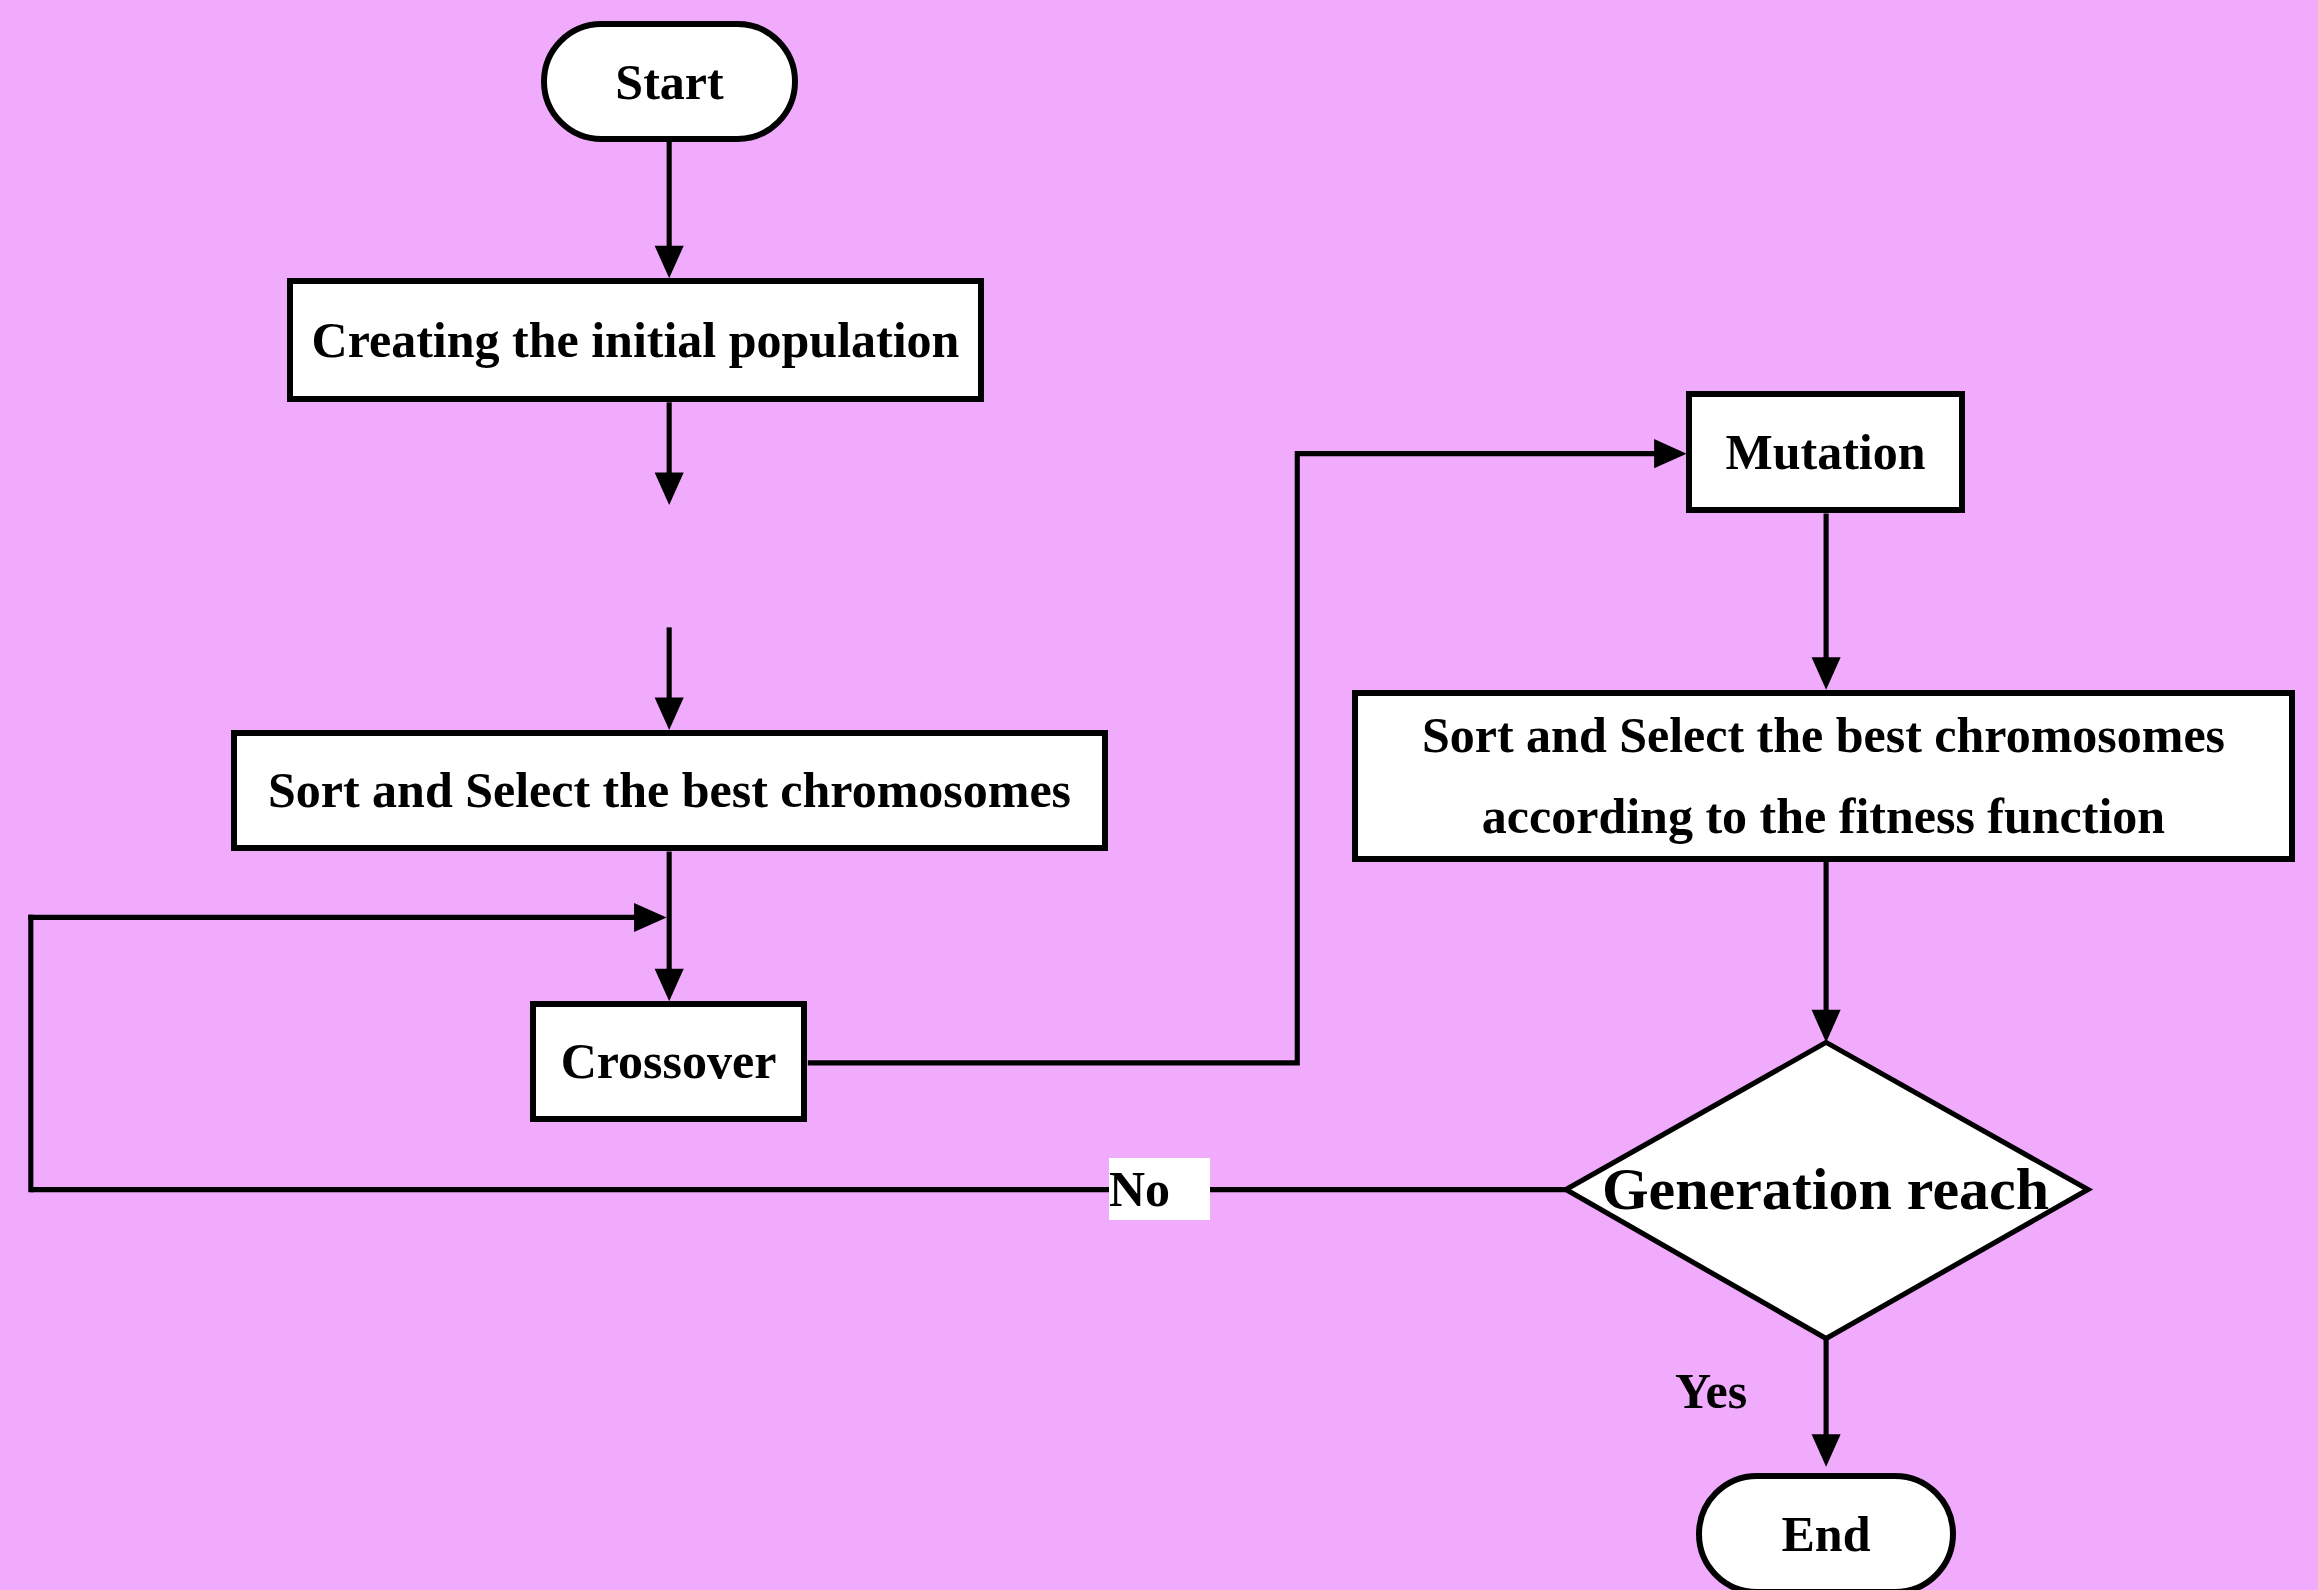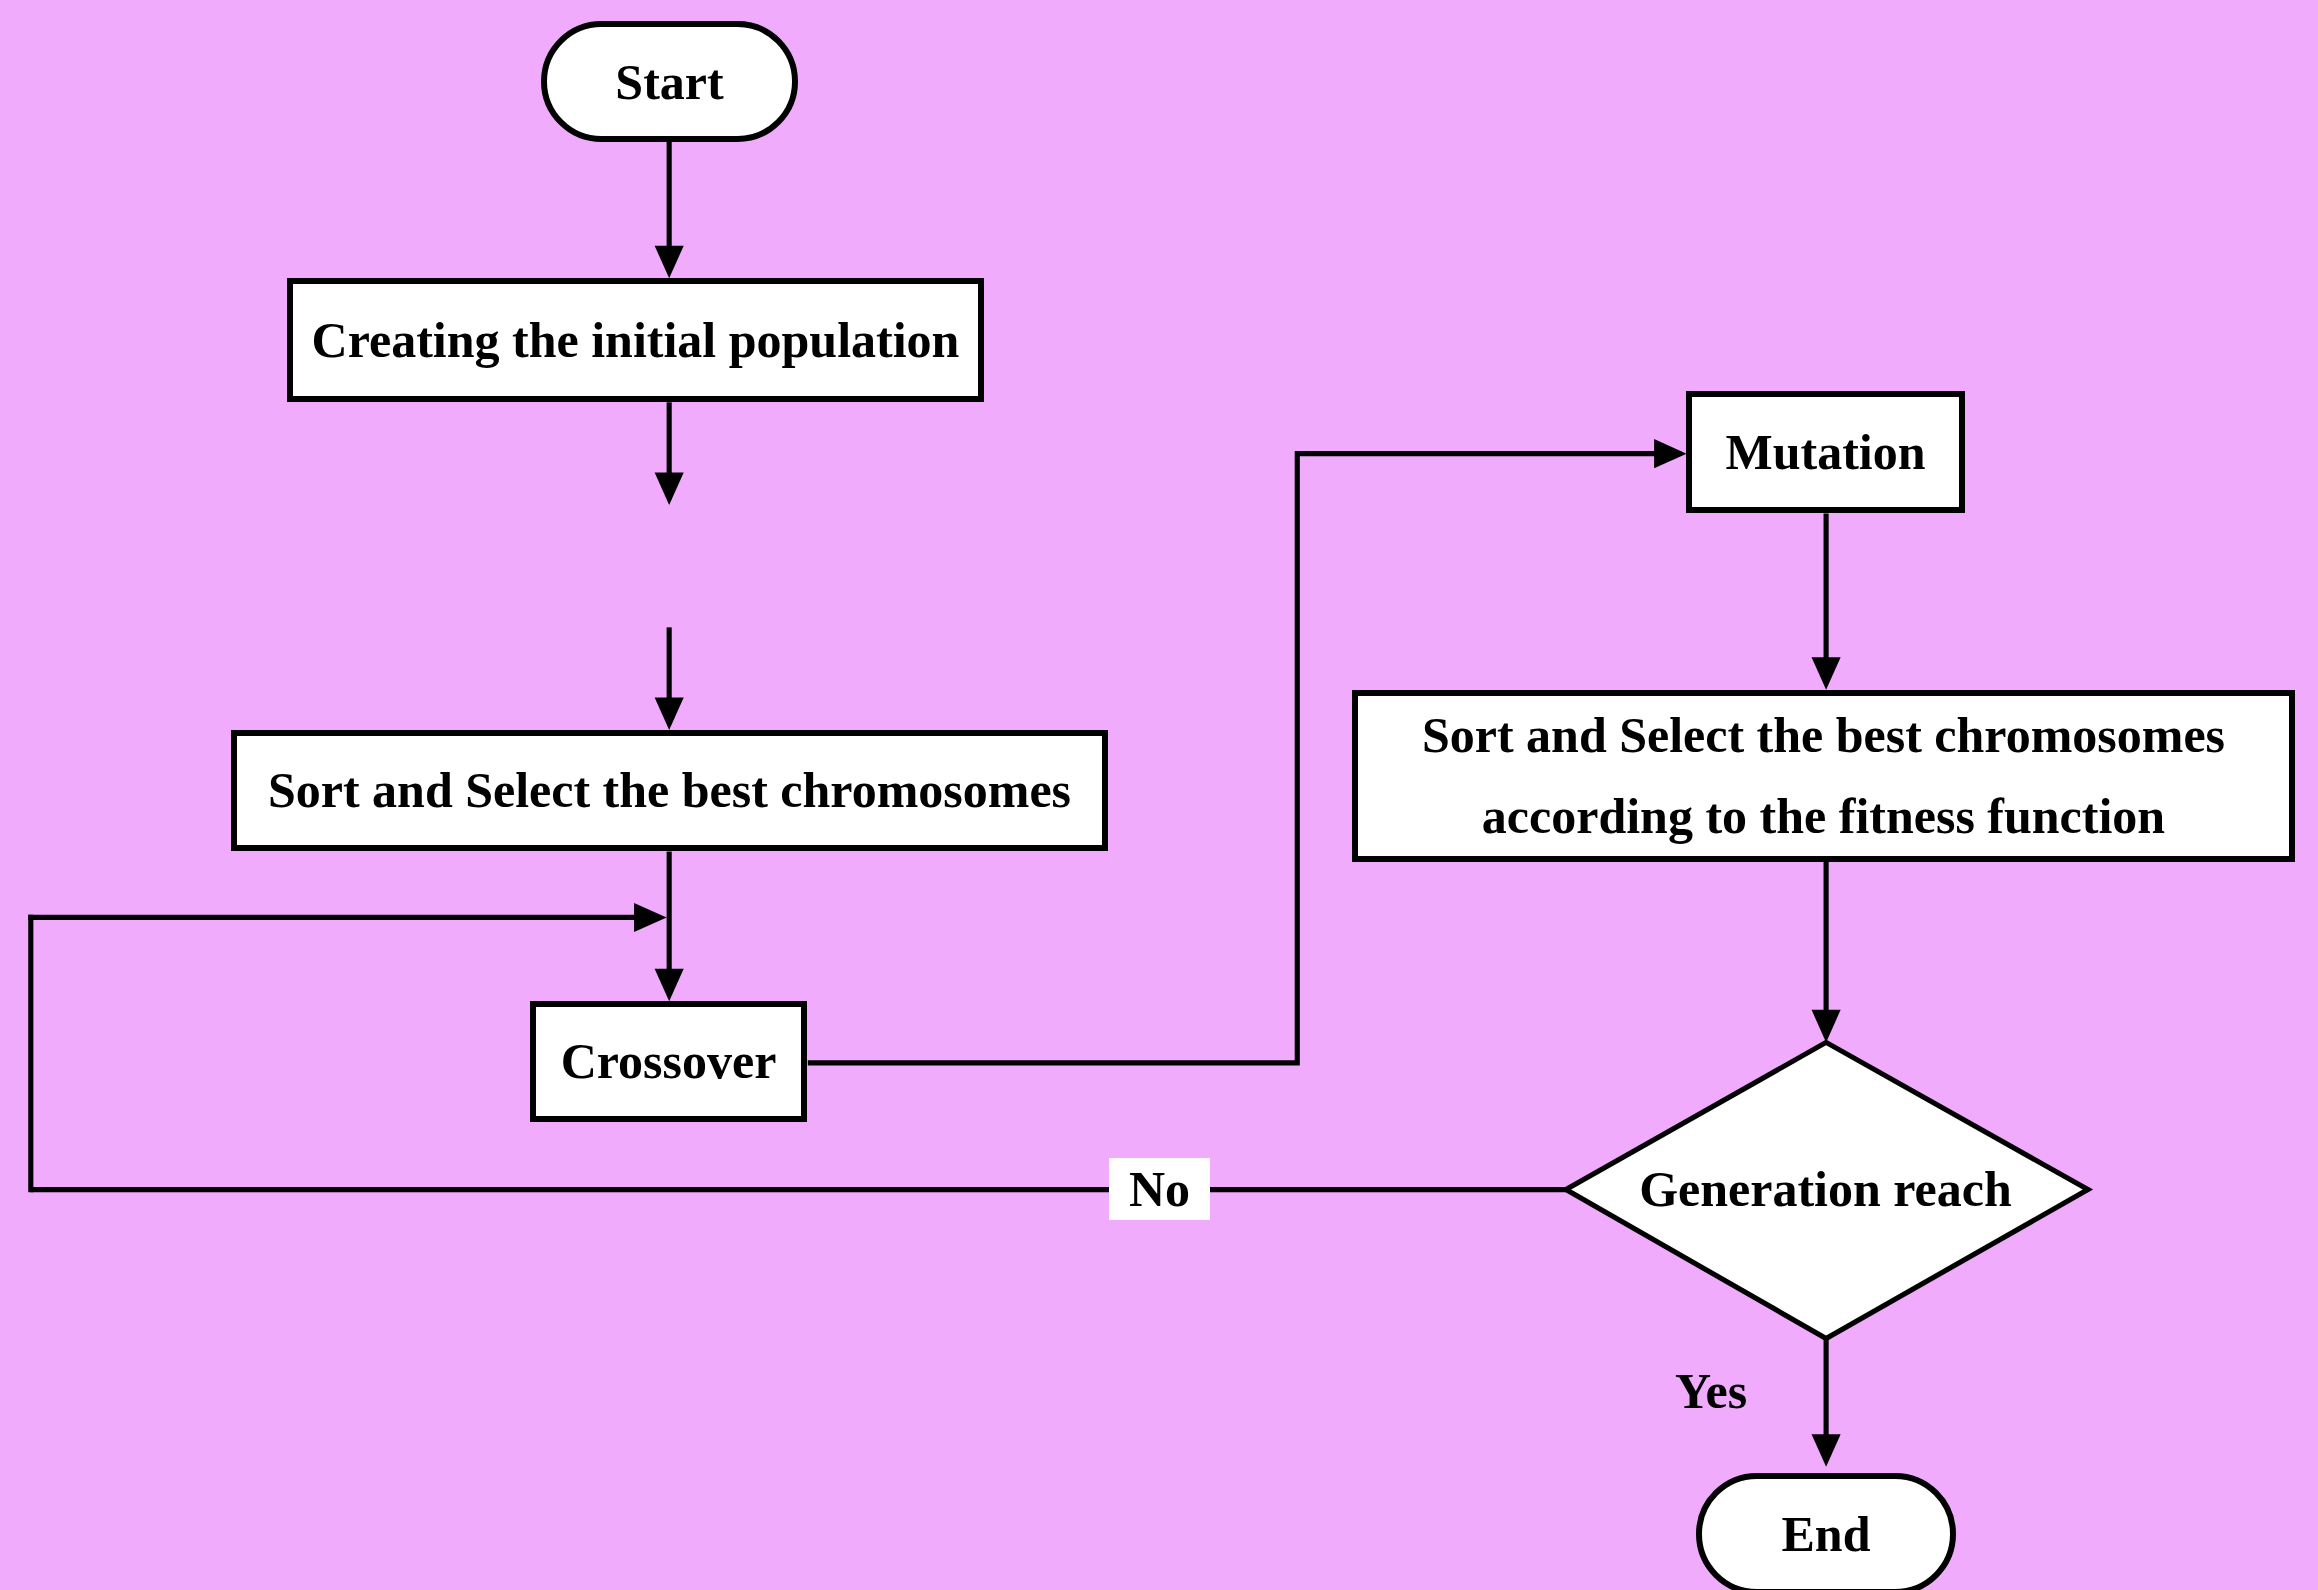--- a/index.html
+++ b/index.html
@@ -53,36 +53,36 @@
   .diamond-label {
     position: absolute;
     left: 1569px;
     top: 1159px;
     width: 513px;
     height: 60px;
     display: flex;
     align-items: center;
     justify-content: center;
     font-weight: bold;
-    font-size: 50px;
+    font-size: 60px;
     white-space: nowrap;
   }
   .edge-label {
     position: absolute;
     font-weight: bold;
     font-size: 50px;
     line-height: 62px;
     white-space: nowrap;
   }
   .label-no {
     left: 1109px;
     top: 1158px;
     width: 101px;
     height: 62px;
-    text-align: center;
+    text-align: left;
     background: #ffffff;
   }
   .label-yes {
     left: 1675px;
     top: 1360px;
     width: 145px;
     height: 62px;
     text-align: left;
     background: transparent;
   }

